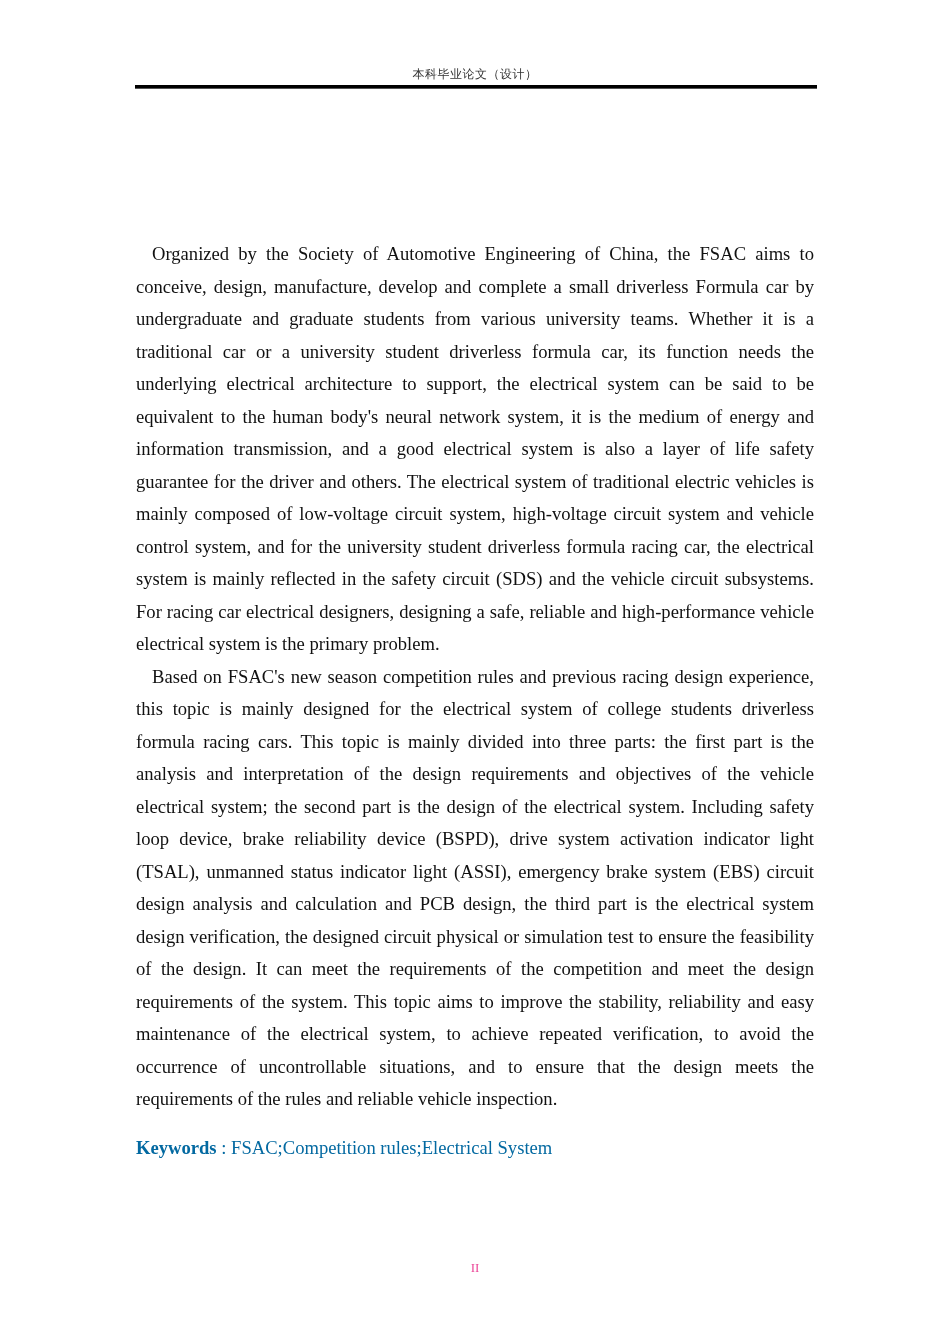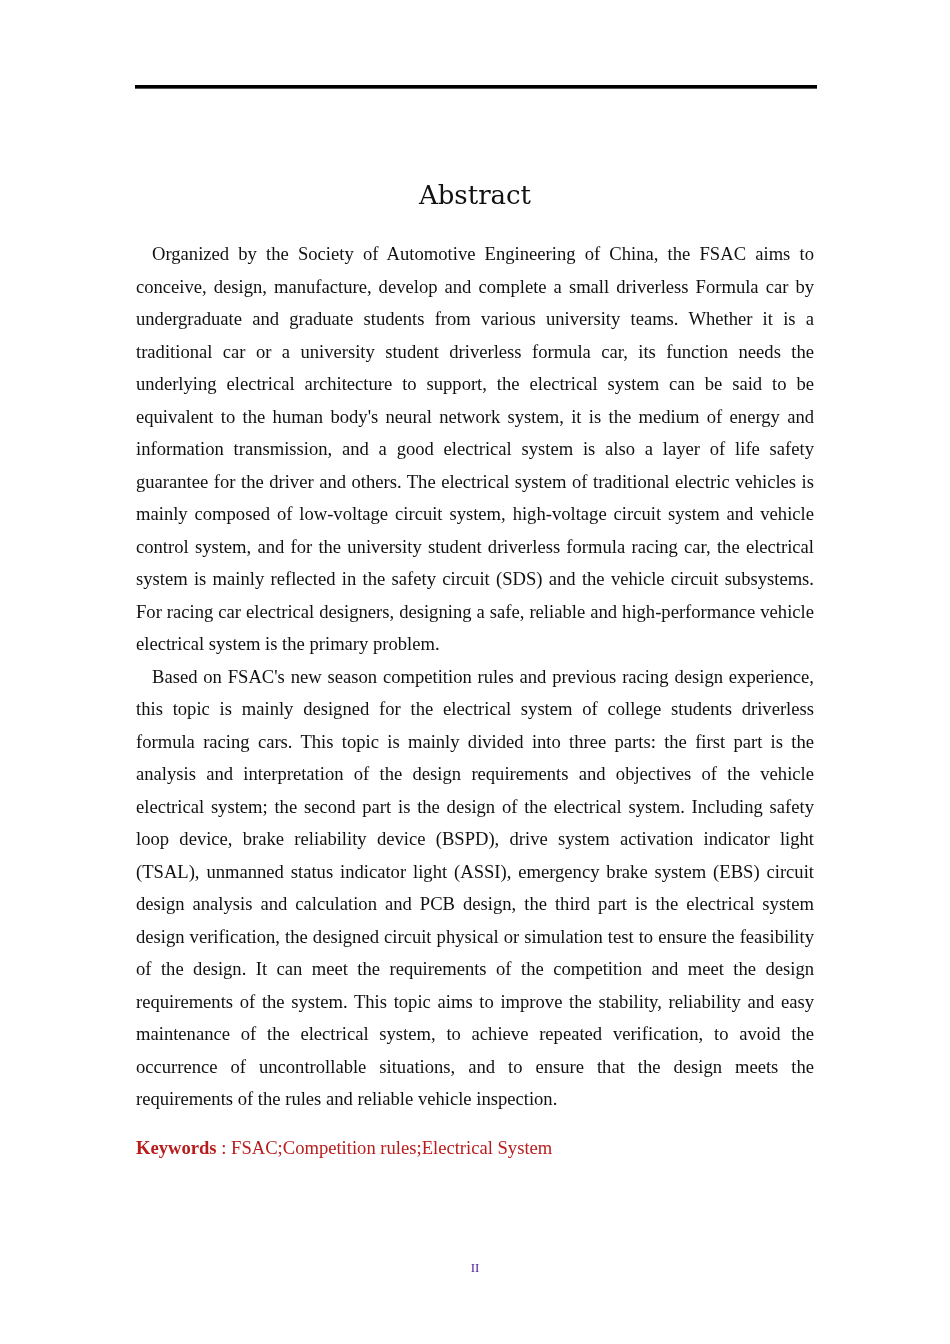--- a/index.html
+++ b/index.html
@@ -18,35 +18,35 @@
     font-family: "DejaVu Serif", serif; font-size: 26px; color: #111;
   }
   .body {
     position: absolute; top: 230px; left: 136px; width: 678px;
     font-family: "Liberation Serif", serif; font-size: 18.6px; line-height: 32.5px;
     color: #111; text-align: justify; margin-top: 8px;
   }
   .para { margin: 0; text-indent: 16px; }
   .keywords {
     position: absolute; top: 1137px; left: 136px;
-    font-family: "Liberation Serif", serif; font-size: 18.6px; color: #b91c1c;
+    font-family: "Liberation Serif", serif; font-size: 18.6px; color: #0369a1;
   }
   .keywords b { font-weight: bold; }
   .page-num {
     position: absolute; top: 1260px; left: 0; width: 950px; text-align: center;
-    font-family: "Liberation Serif", serif; font-size: 13px; color: #4c1d95;
+    font-family: "Liberation Serif", serif; font-size: 13px; color: #ec4899;
   }
 </style>
 </head>
 <body>
 
 <div class="page">
+  <div class="header-text">本科毕业论文（设计）</div>
   <div class="header-rule"></div>
 
-  <div class="title">Abstract</div>
 
   <div class="body">
     <p class="para">Organized by the Society of Automotive Engineering of China, the FSAC aims to conceive, design, manufacture, develop and complete a small driverless Formula car by undergraduate and graduate students from various university teams. Whether it is a traditional car or a university student driverless formula car, its function needs the underlying electrical architecture to support, the electrical system can be said to be equivalent to the human body's neural network system, it is the medium of energy and information transmission, and a good electrical system is also a layer of life safety guarantee for the driver and others. The electrical system of traditional electric vehicles is mainly composed of low-voltage circuit system, high-voltage circuit system and vehicle control system, and for the university student driverless formula racing car, the electrical system is mainly reflected in the safety circuit (SDS) and the vehicle circuit subsystems. For racing car electrical designers, designing a safe, reliable and high-performance vehicle electrical system is the primary problem.</p>
     <p class="para">Based on FSAC's new season competition rules and previous racing design experience, this topic is mainly designed for the electrical system of college students driverless formula racing cars. This topic is mainly divided into three parts: the first part is the analysis and interpretation of the design requirements and objectives of the vehicle electrical system; the second part is the design of the electrical system. Including safety loop device, brake reliability device (BSPD), drive system activation indicator light (TSAL), unmanned status indicator light (ASSI), emergency brake system (EBS) circuit design analysis and calculation and PCB design, the third part is the electrical system design verification, the designed circuit physical or simulation test to ensure the feasibility of the design. It can meet the requirements of the competition and meet the design requirements of the system. This topic aims to improve the stability, reliability and easy maintenance of the electrical system, to achieve repeated verification, to avoid the occurrence of uncontrollable situations, and to ensure that the design meets the requirements of the rules and reliable vehicle inspection.</p>
   </div>
 
   <div class="keywords">
     <b>Keywords</b><span> : </span><span>FSAC;Competition rules;Electrical System</span>
   </div>
 

